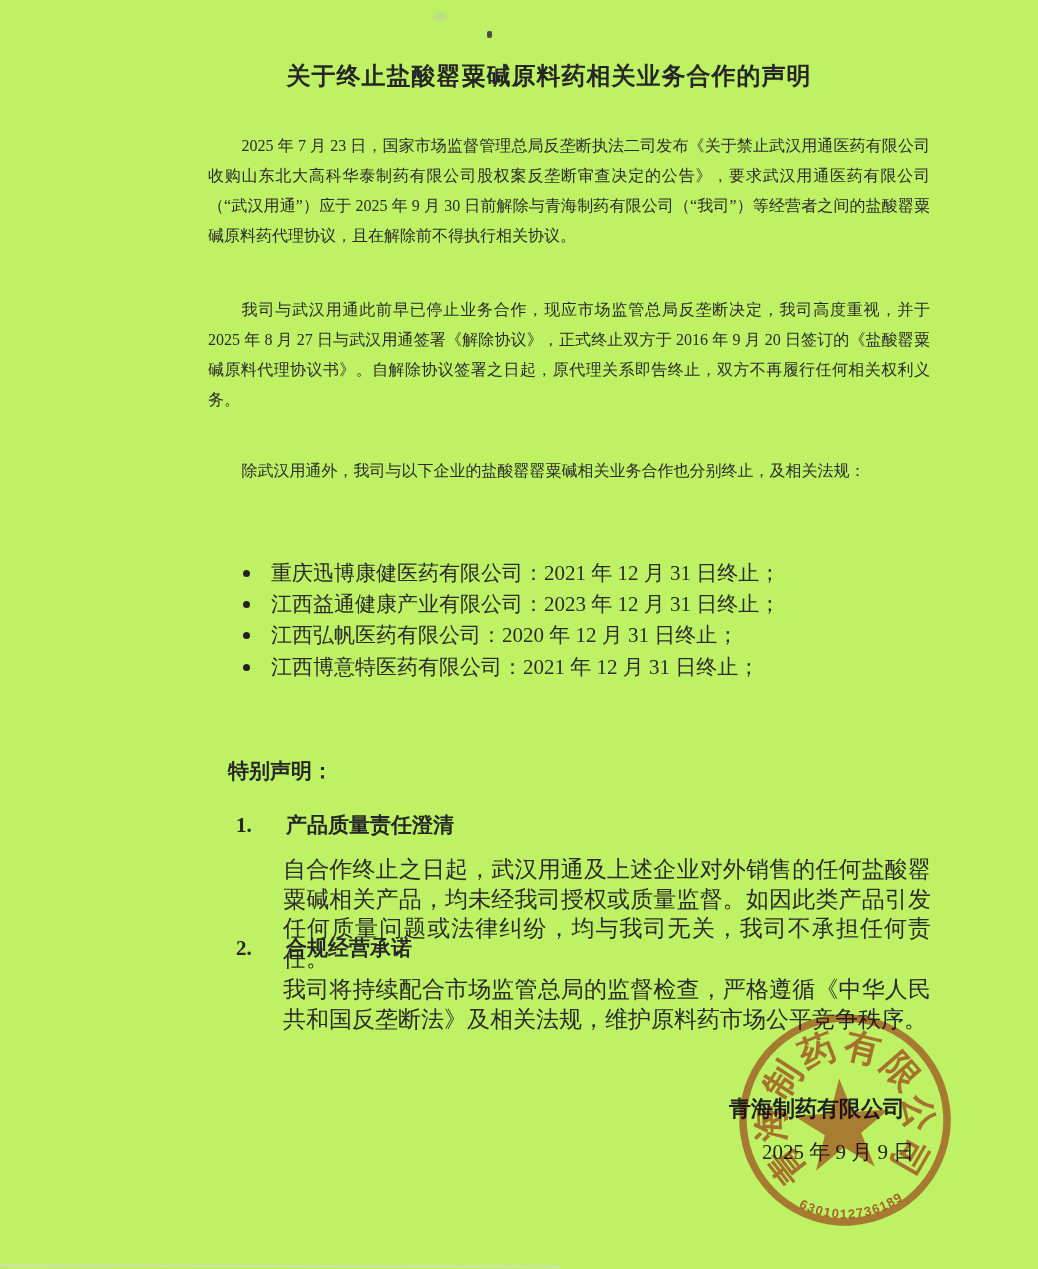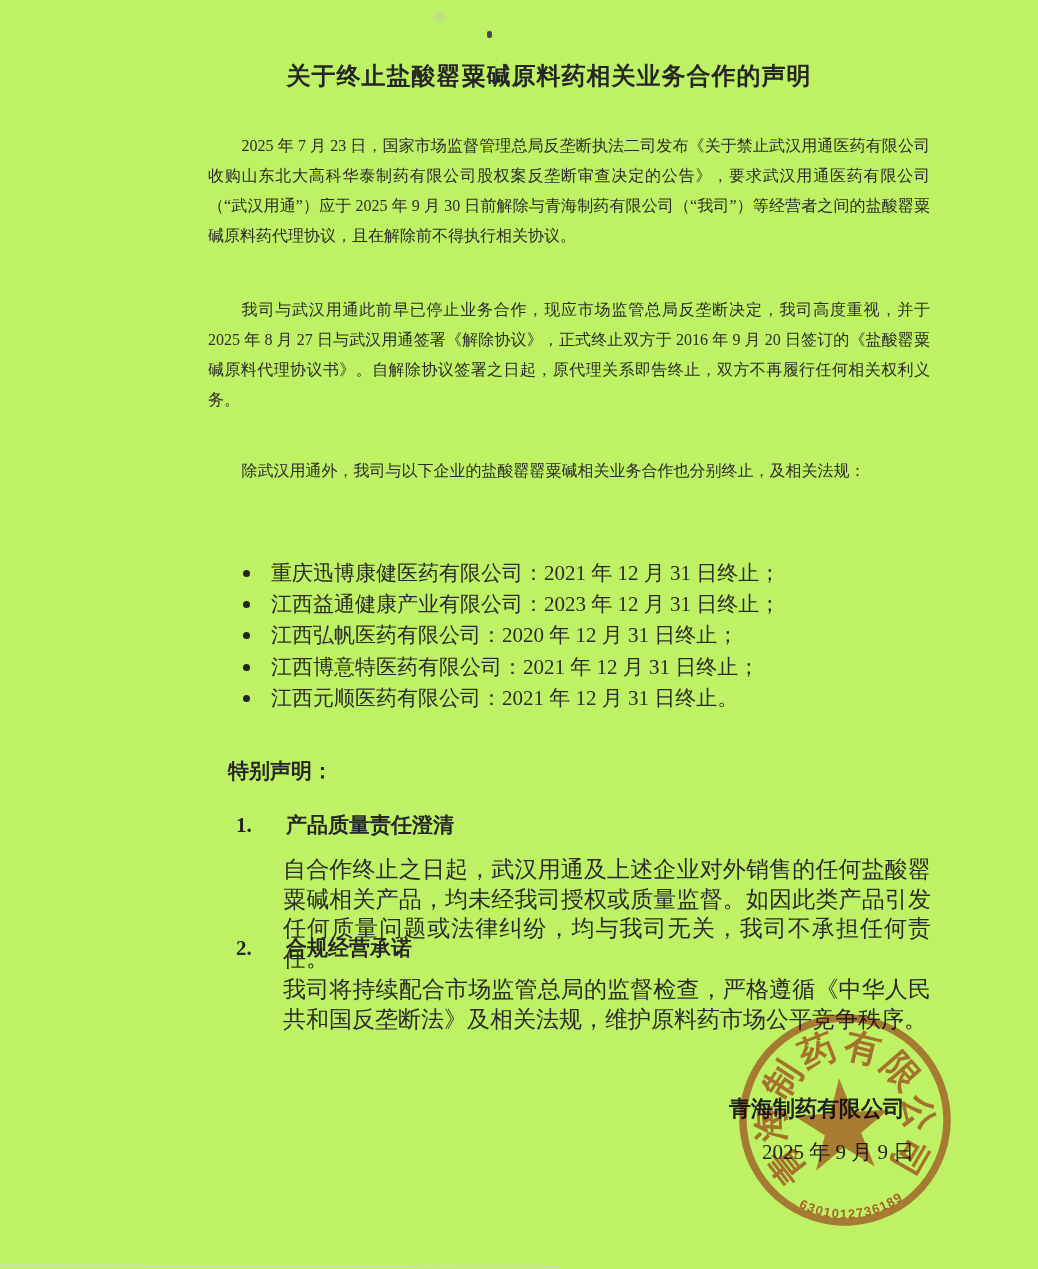--- a/index.html
+++ b/index.html
@@ -101,21 +101,20 @@
 
   <p class="para p1">2025 年 7 月 23 日，国家市场监督管理总局反垄断执法二司发布《关于禁止武汉用通医药有限公司收购山东北大高科华泰制药有限公司股权案反垄断审查决定的公告》，要求武汉用通医药有限公司（“武汉用通”）应于 2025 年 9 月 30 日前解除与青海制药有限公司（“我司”）等经营者之间的盐酸罂粟碱原料药代理协议，且在解除前不得执行相关协议。</p>
   <p class="para p2">我司与武汉用通此前早已停止业务合作，现应市场监管总局反垄断决定，我司高度重视，并于 2025 年 8 月 27 日与武汉用通签署《解除协议》，正式终止双方于 2016 年 9 月 20 日签订的《盐酸罂粟碱原料代理协议书》。自解除协议签署之日起，原代理关系即告终止，双方不再履行任何相关权利义务。</p>
   <p class="para p3">除武汉用通外，我司与以下企业的盐酸罂罂粟碱相关业务合作也分别终止，及相关法规：</p>
 
   <ul class="bullets">
     <li>重庆迅博康健医药有限公司：2021 年 12 月 31 日终止；</li>
     <li>江西益通健康产业有限公司：2023 年 12 月 31 日终止；</li>
     <li>江西弘帆医药有限公司：2020 年 12 月 31 日终止；</li>
     <li>江西博意特医药有限公司：2021 年 12 月 31 日终止；</li>
-    <li>江西元顺医药有限公司：2021 年 12 月 31 日终止。</li>
   </ul>
 
   <div class="special-heading">特别声明：</div>
 
   <div class="num-head nh1">
     <span class="num">1.</span><span>产品质量责任澄清</span>
   </div>
   <p class="num-body nb1">自合作终止之日起，武汉用通及上述企业对外销售的任何盐酸罂粟碱相关产品，均未经我司授权或质量监督。如因此类产品引发任何质量问题或法律纠纷，均与我司无关，我司不承担任何责任。</p>
 
   <div class="num-head nh2">

